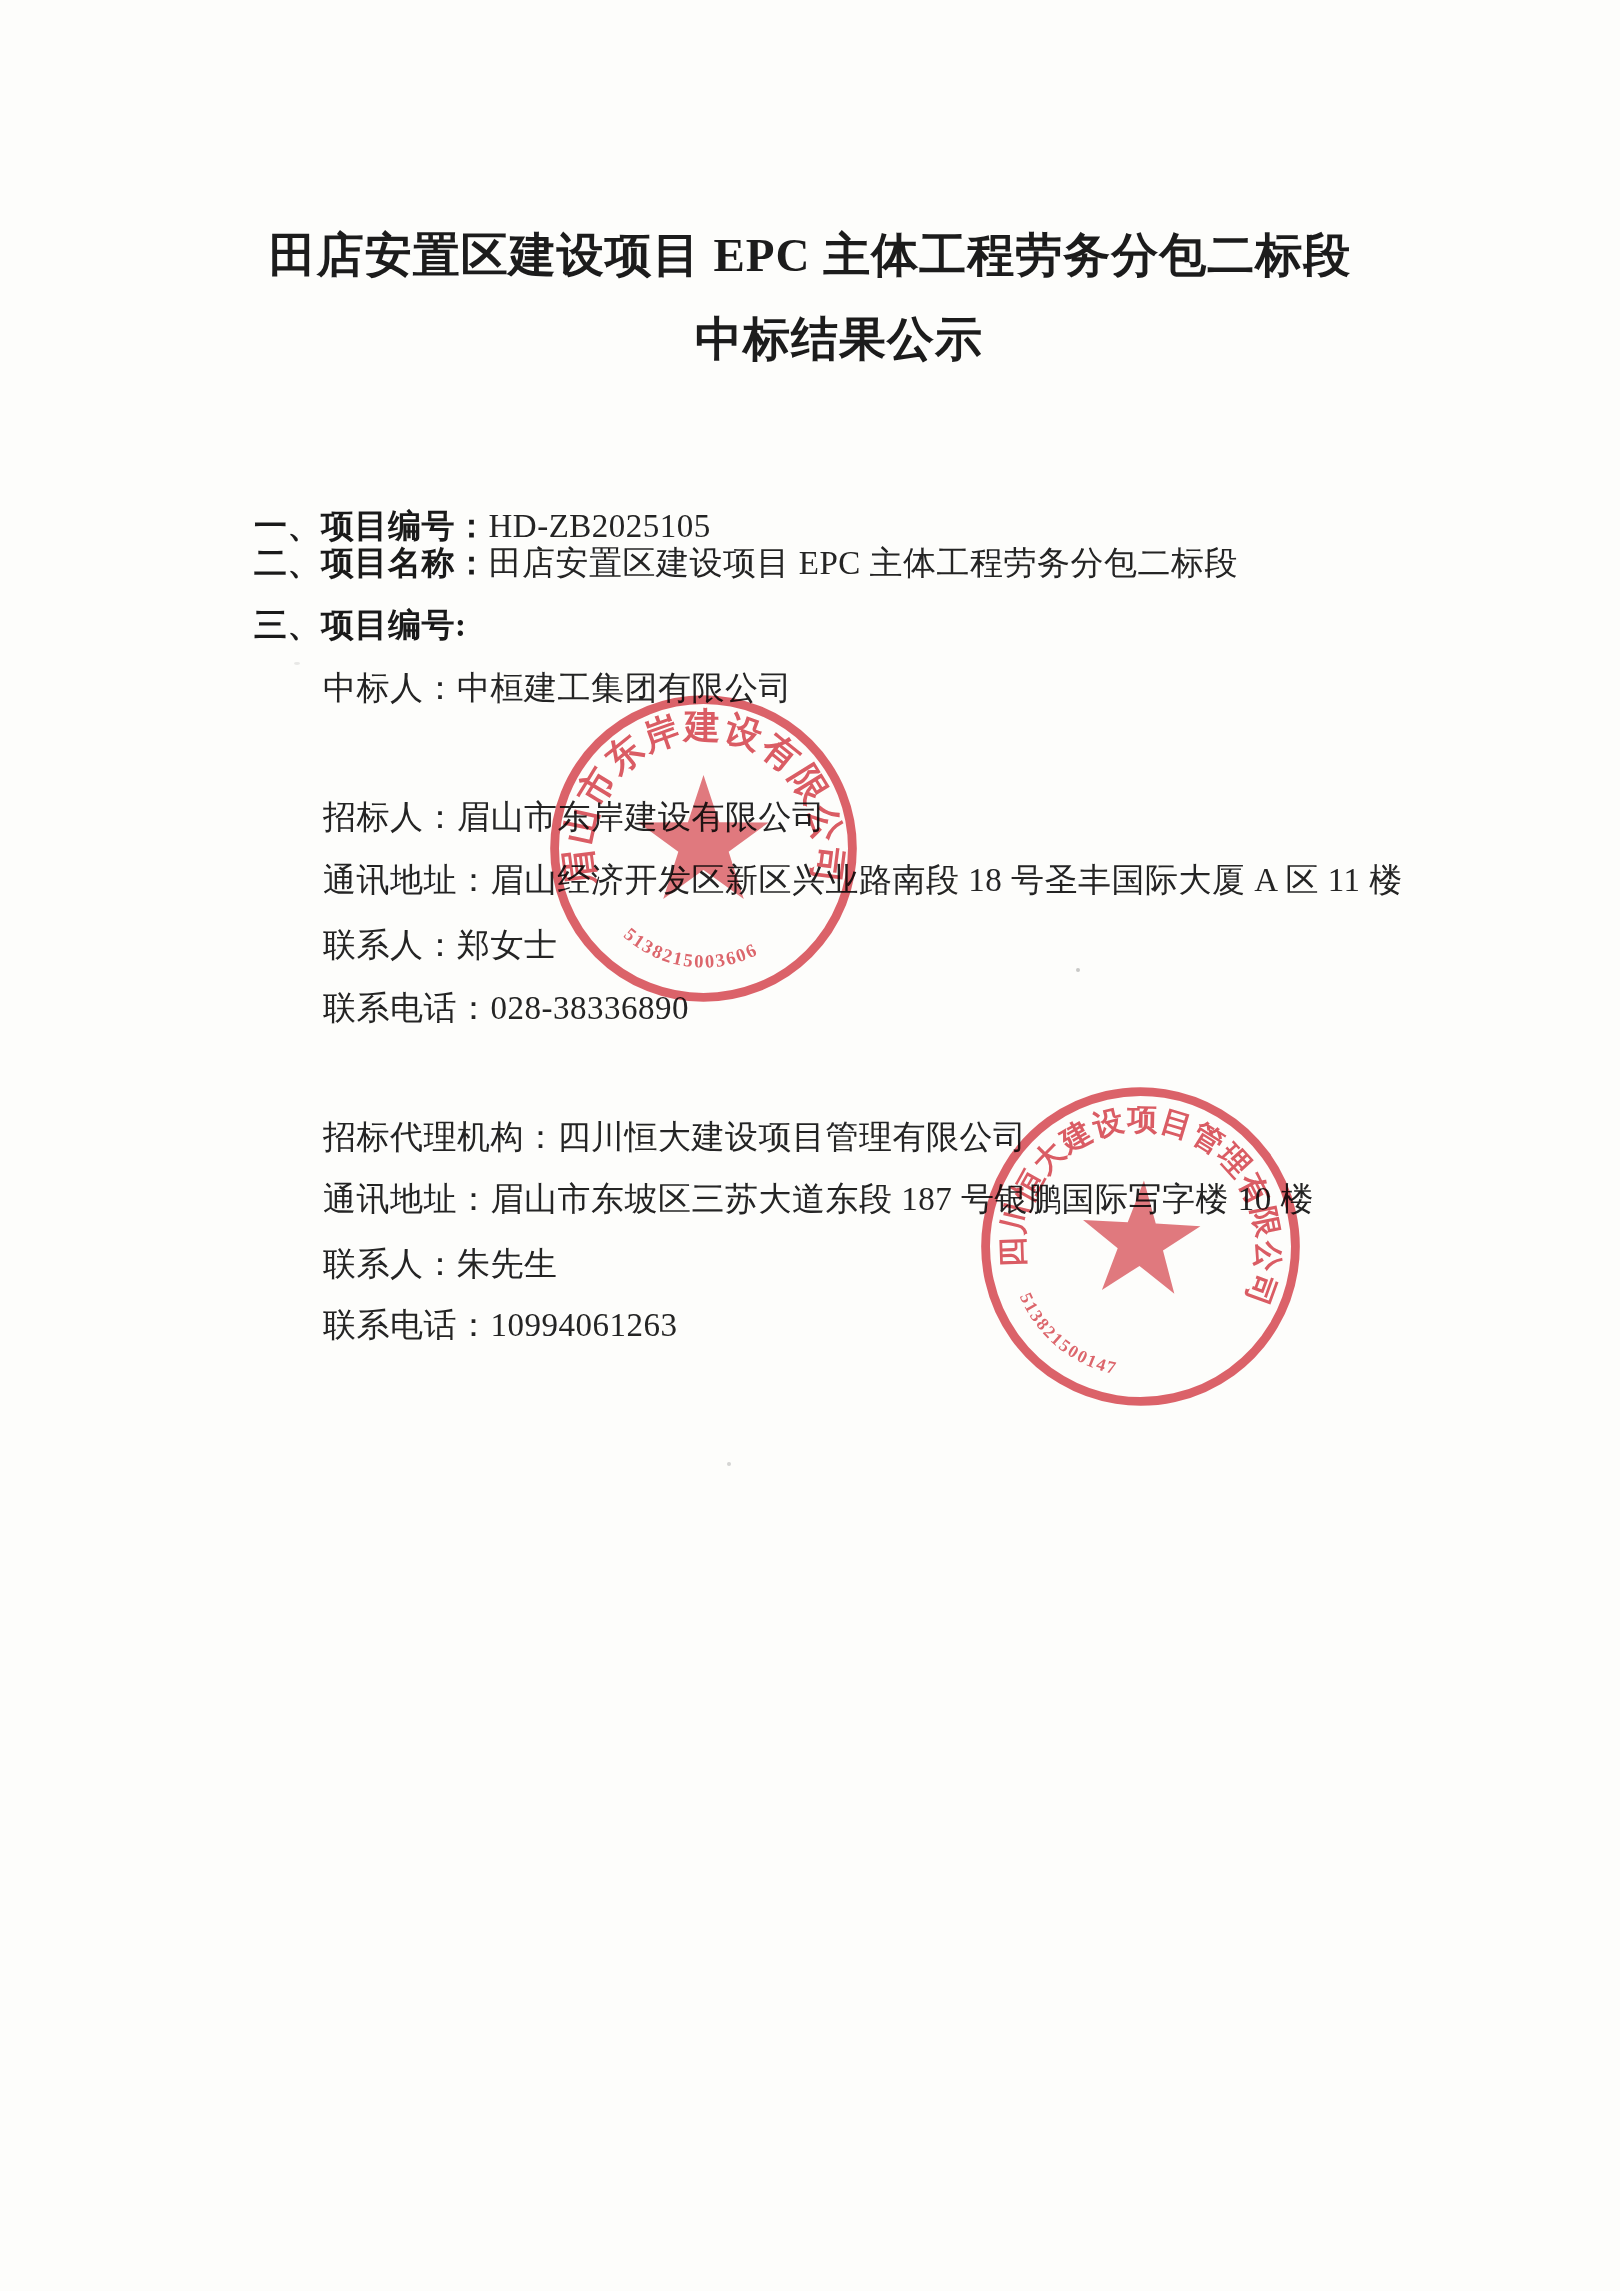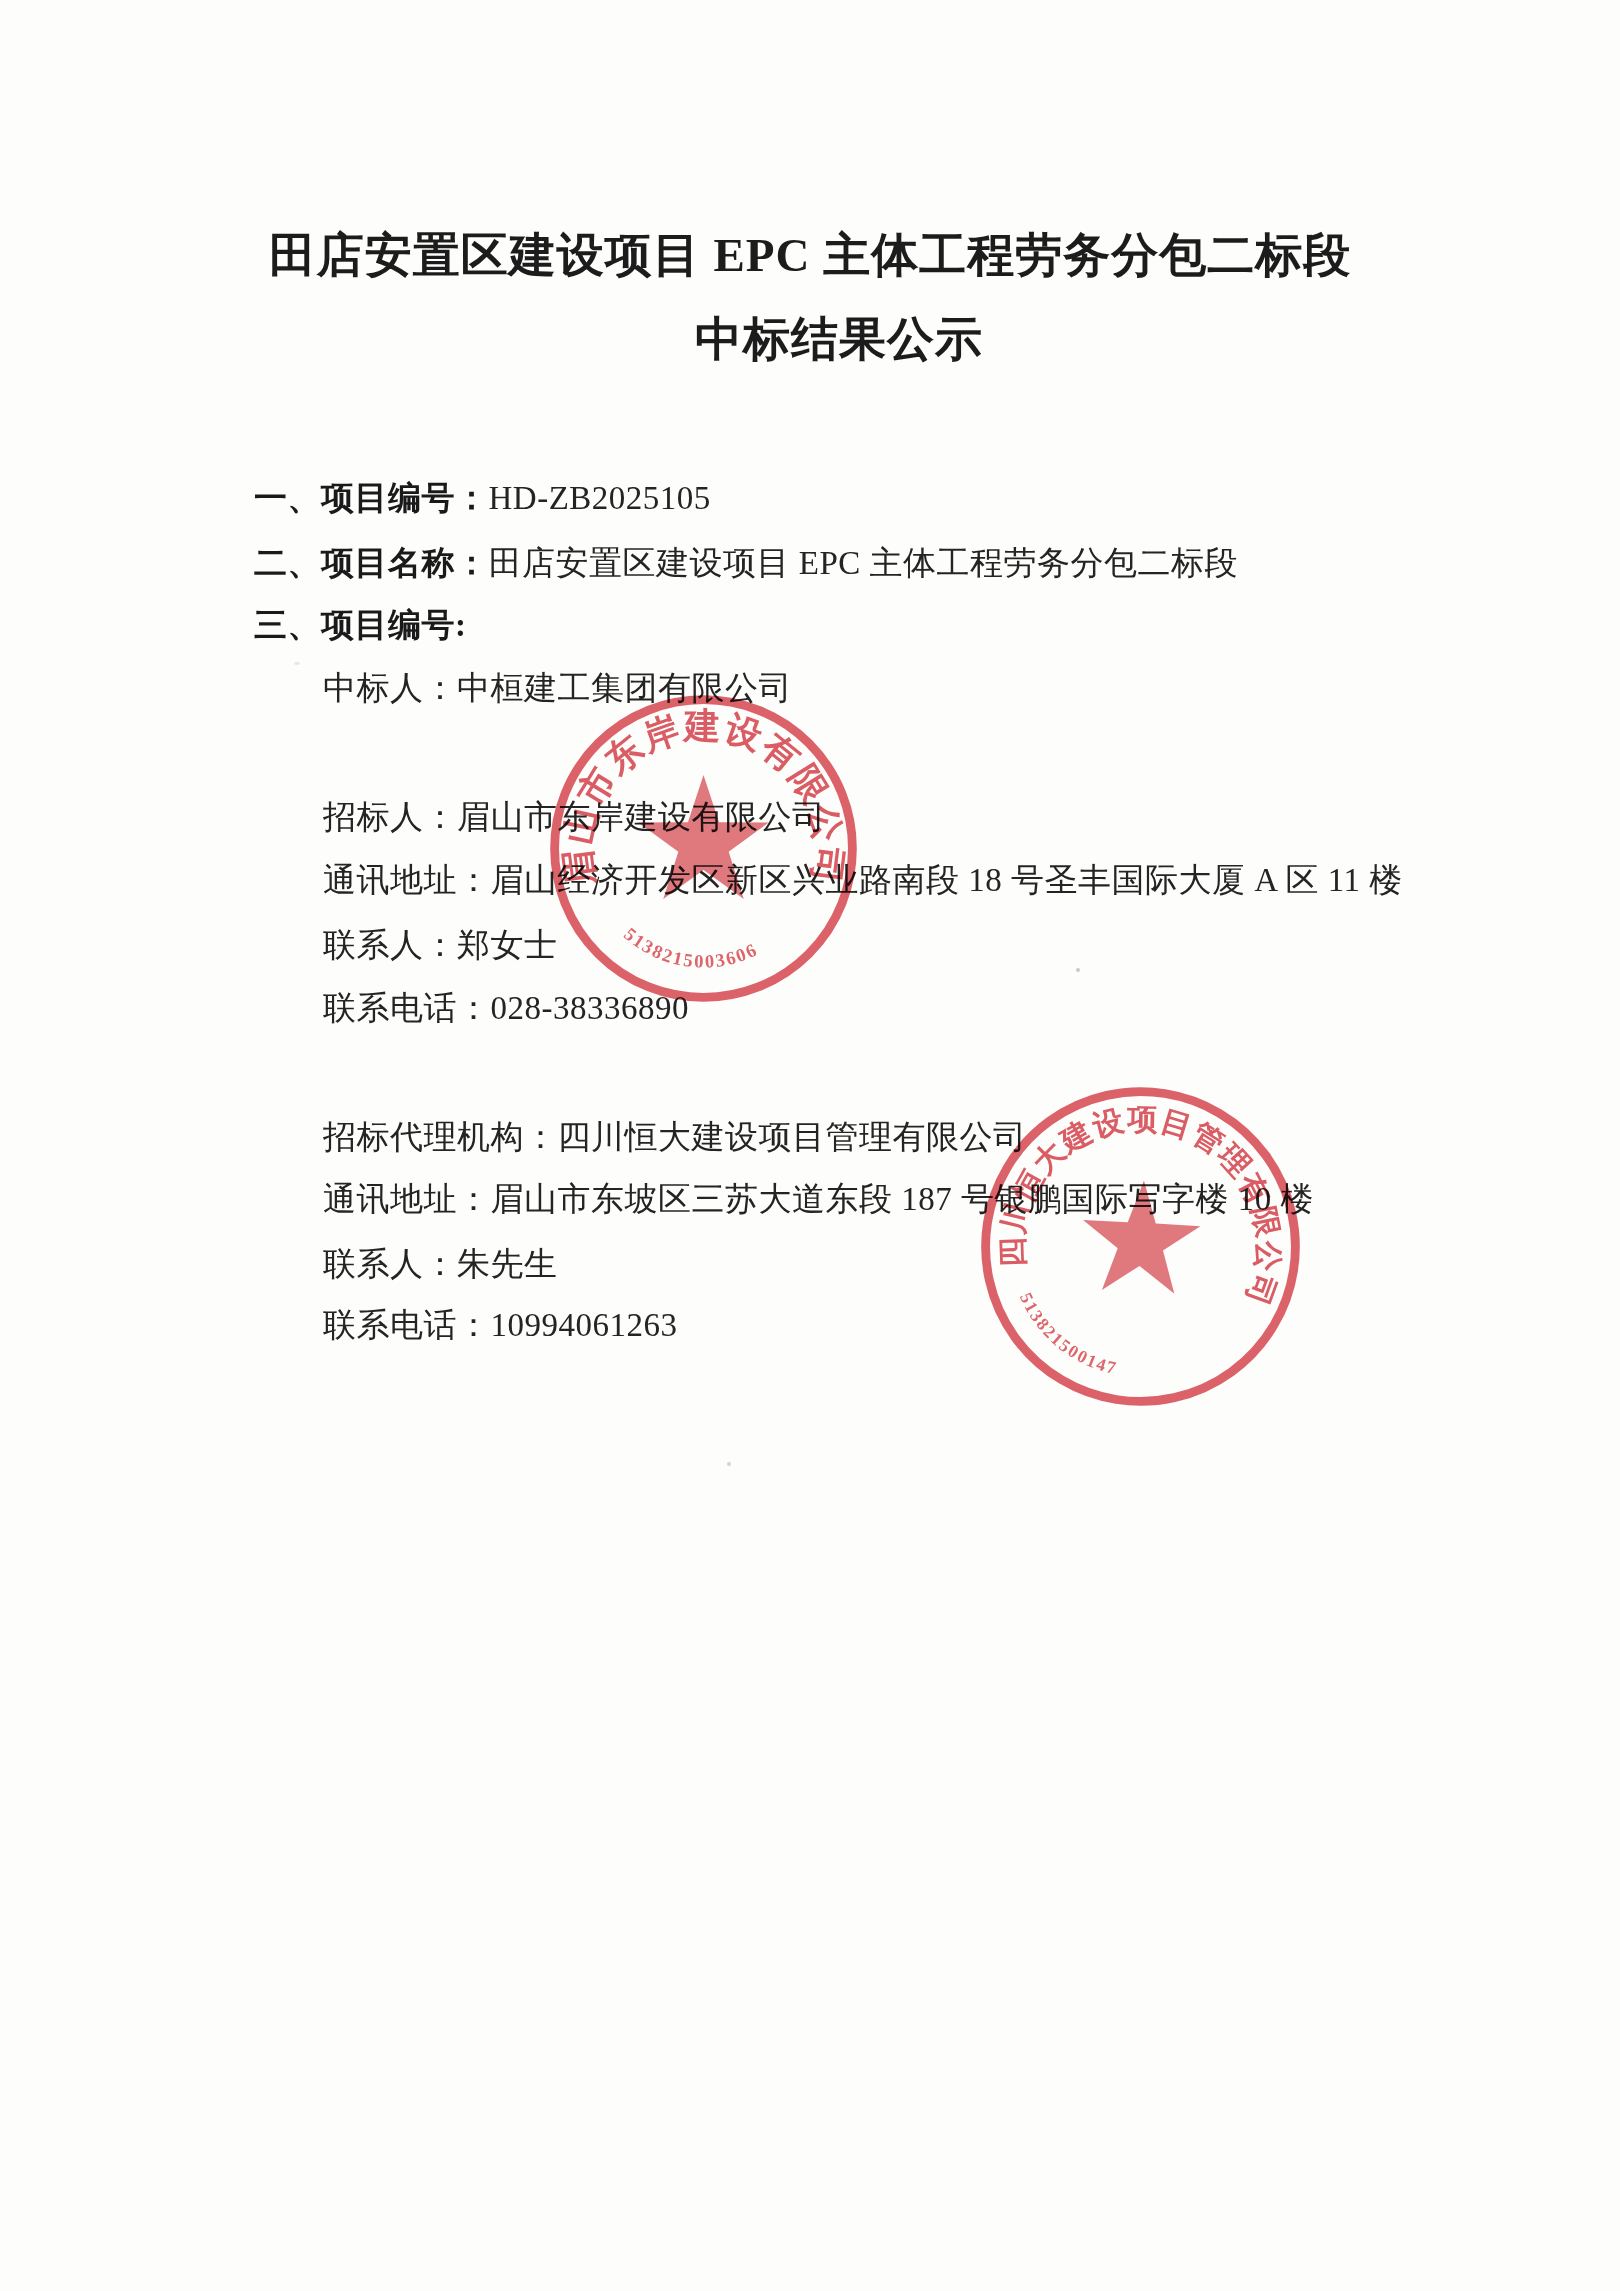--- a/index.html
+++ b/index.html
@@ -52,21 +52,21 @@
   }
 </style>
 </head>
 <body>
 
 <div class="page">
 
   <div class="title t1">田店安置区建设项目 EPC 主体工程劳务分包二标段</div>
   <div class="title t2">中标结果公示</div>
 
-  <div class="docline num" style="top:482px">
+  <div class="docline num" style="top:510px">
     <span class="lab b">一、项目编号：</span><span class="val">HD-ZB2025105</span>
   </div>
   <div class="docline num" style="top:547px">
     <span class="lab b">二、项目名称：</span><span class="val">田店安置区建设项目 EPC 主体工程劳务分包二标段</span>
   </div>
   <div class="docline num" style="top:609px">
     <span class="lab b">三、项目编号:</span><span class="val"></span>
   </div>
   <div class="docline sub" style="top:672px">
     <span class="lab">中标人：</span><span class="val">中桓建工集团有限公司</span>

